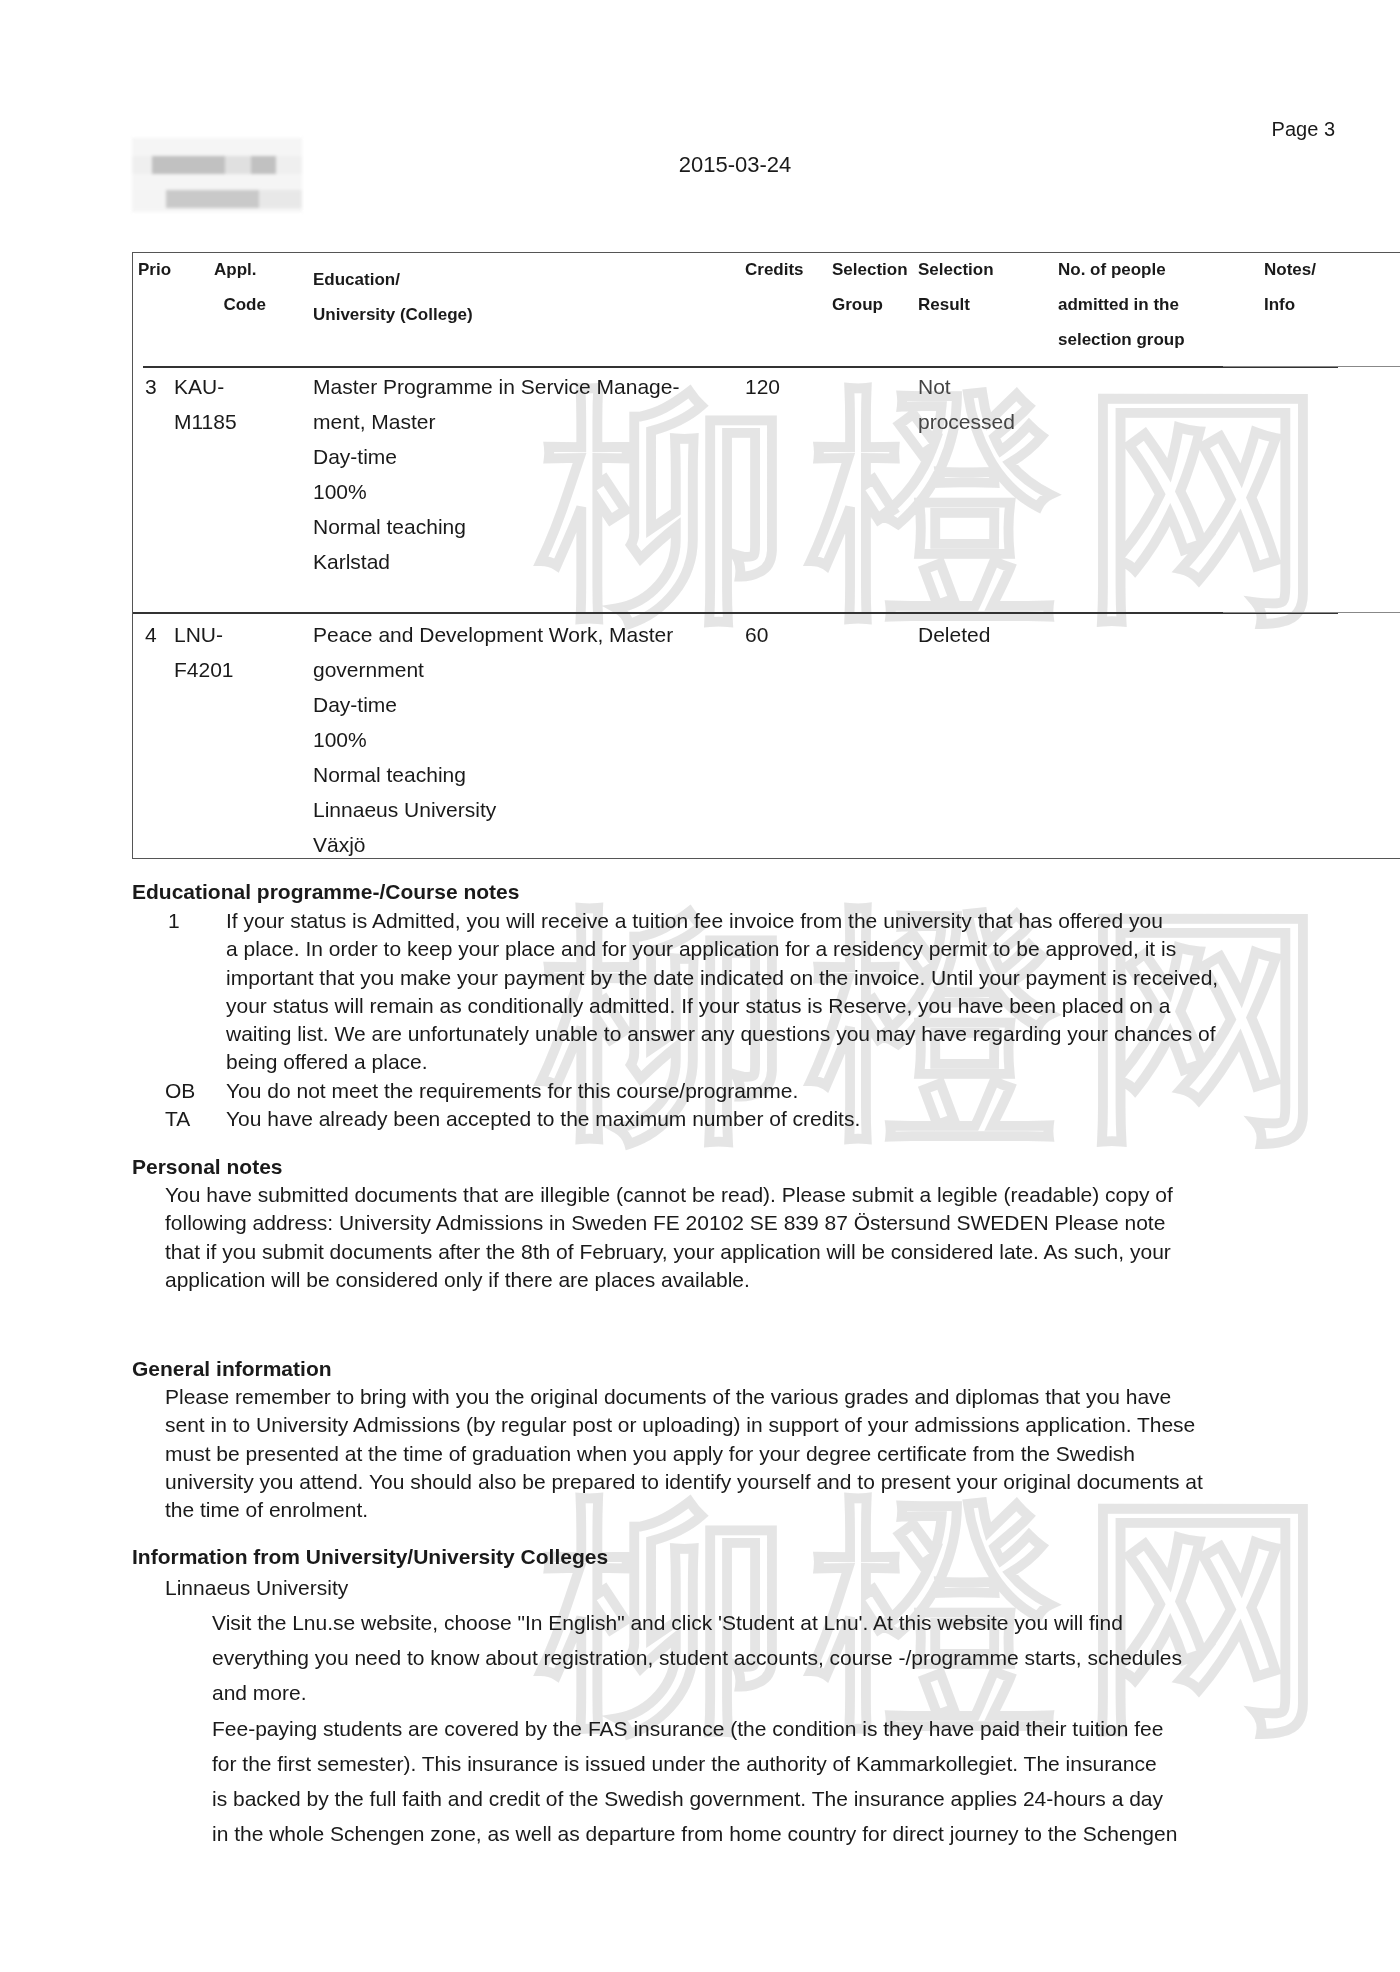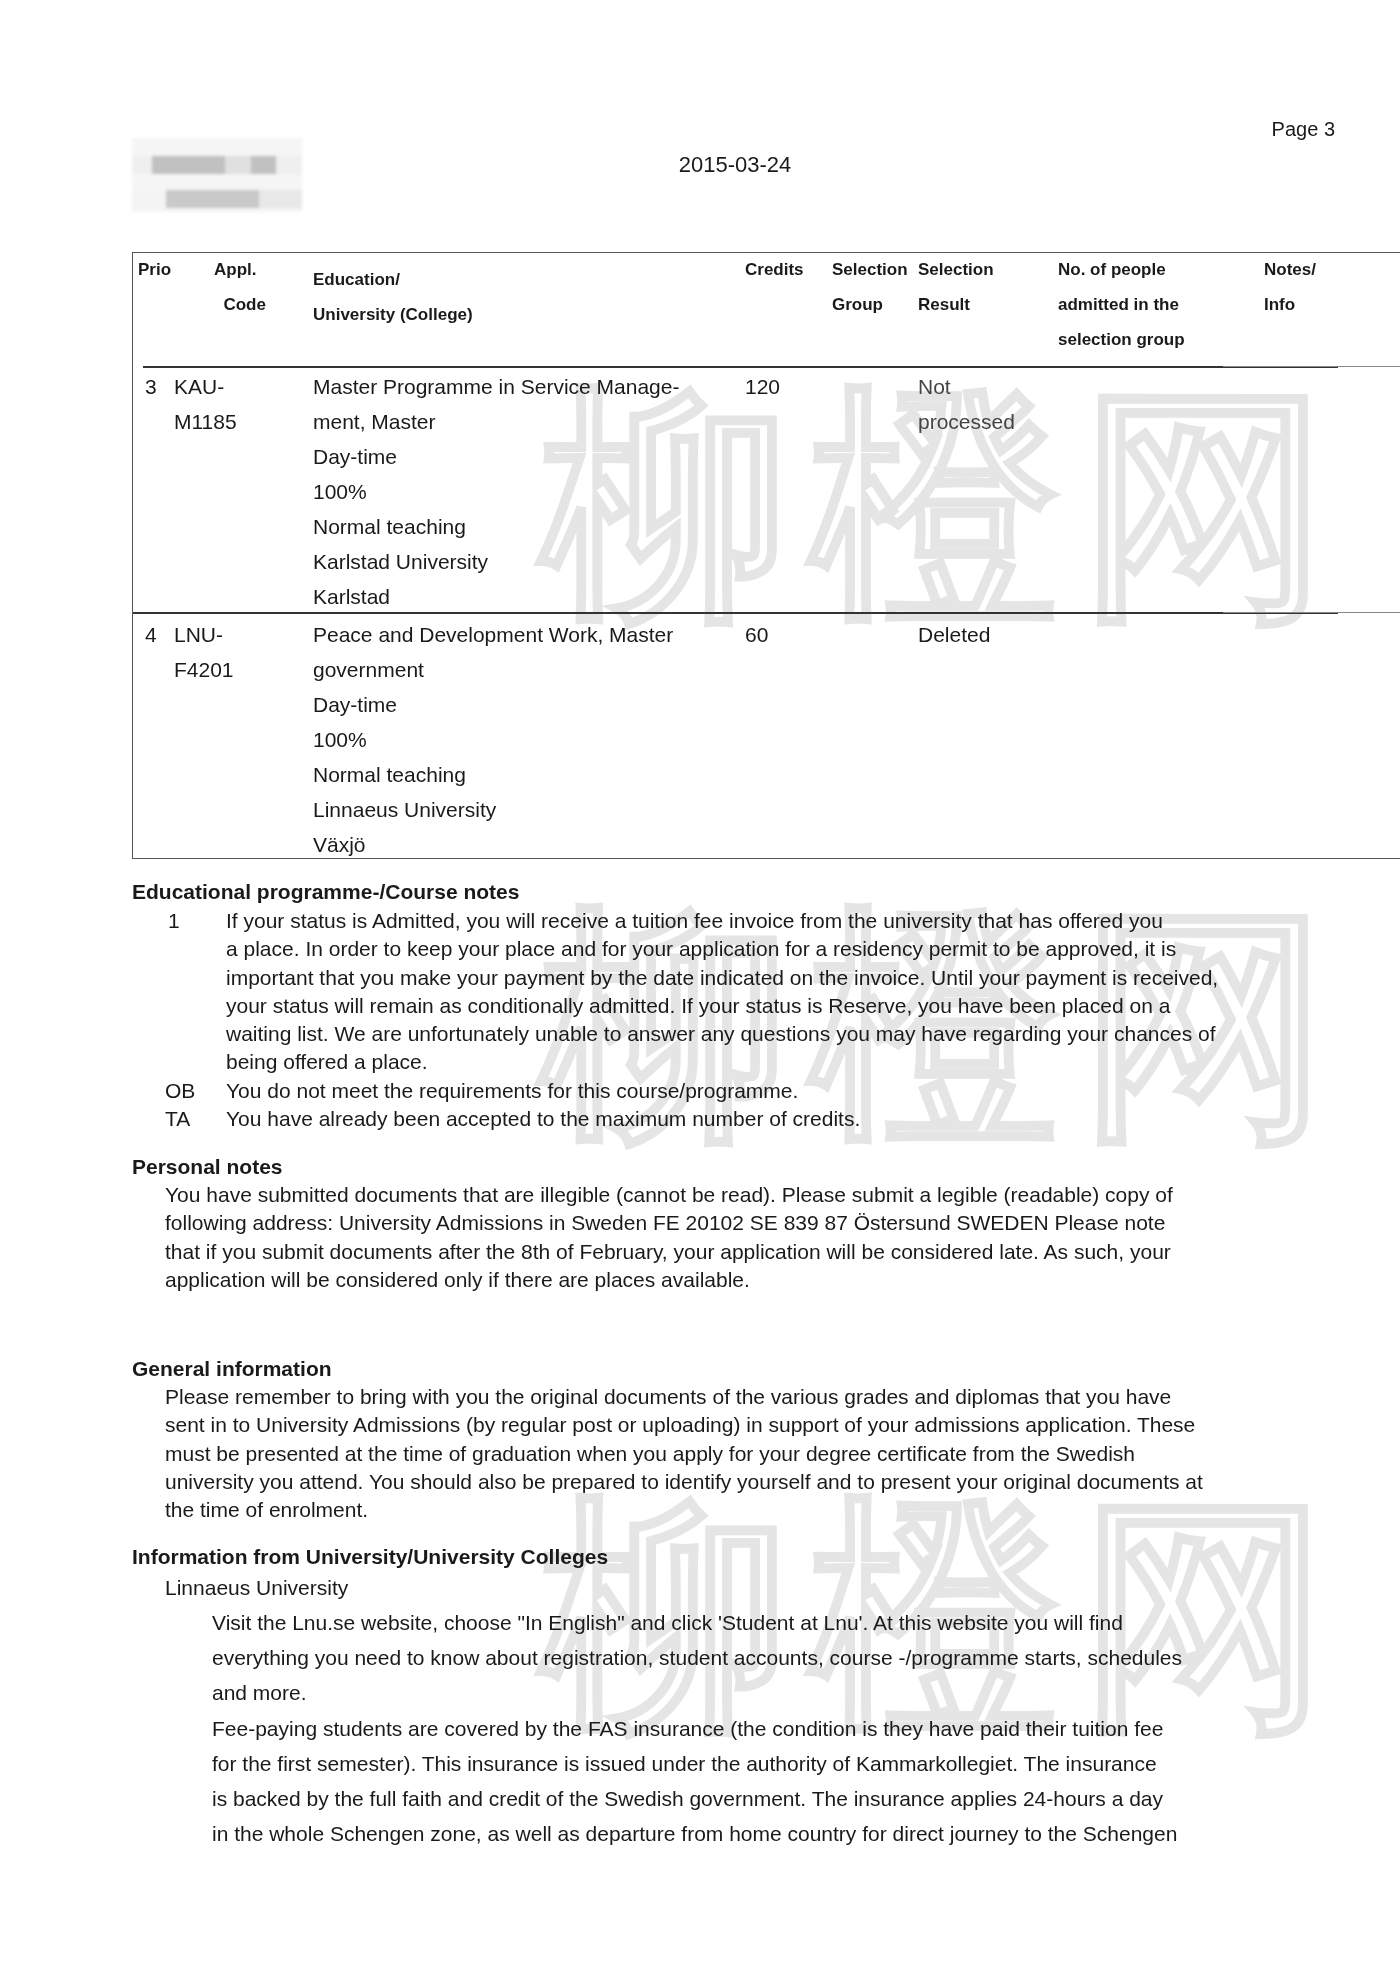--- a/index.html
+++ b/index.html
@@ -76,21 +76,20 @@
     <div class="td cell-lines" style="left:41px; top:116px;">
       <div>KAU-</div>
       <div>M1185</div>
     </div>
     <div class="td cell-lines" style="left:180px; top:116px;">
       <div>Master Programme in Service Manage-</div>
       <div>ment, Master</div>
       <div>Day-time</div>
       <div>100%</div>
       <div>Normal teaching</div>
-      <div>Karlstad University</div>
       <div>Karlstad</div>
     </div>
     <div class="td" style="left:612px; top:116px;">120</div>
     <div class="td" style="left:699px; top:116px;"></div>
     <div class="td cell-lines" style="left:785px; top:116px; color:#444;">
       <div>Not</div>
       <div>processed</div>
     </div>
     <div class="td" style="left:925px; top:116px;"></div>
     <div class="td" style="right:6px; top:116px;"></div>

